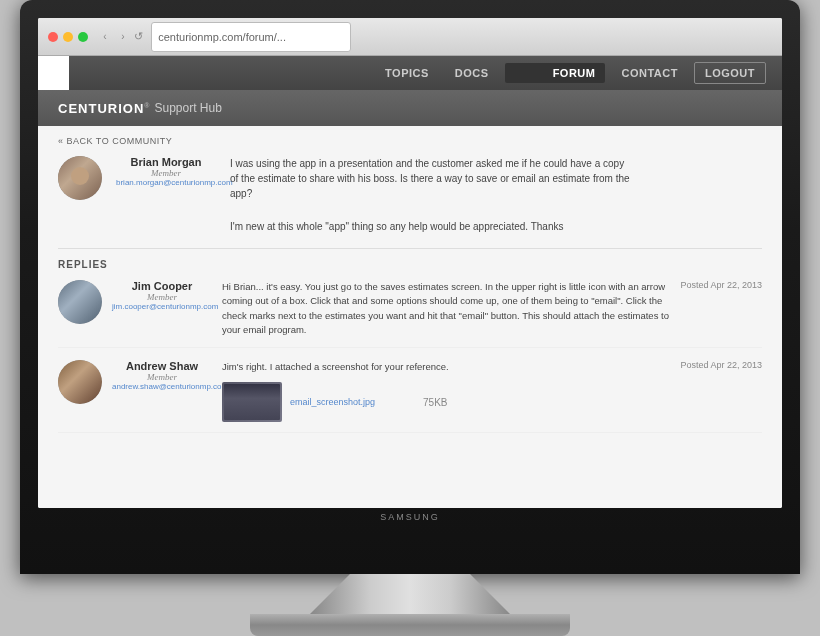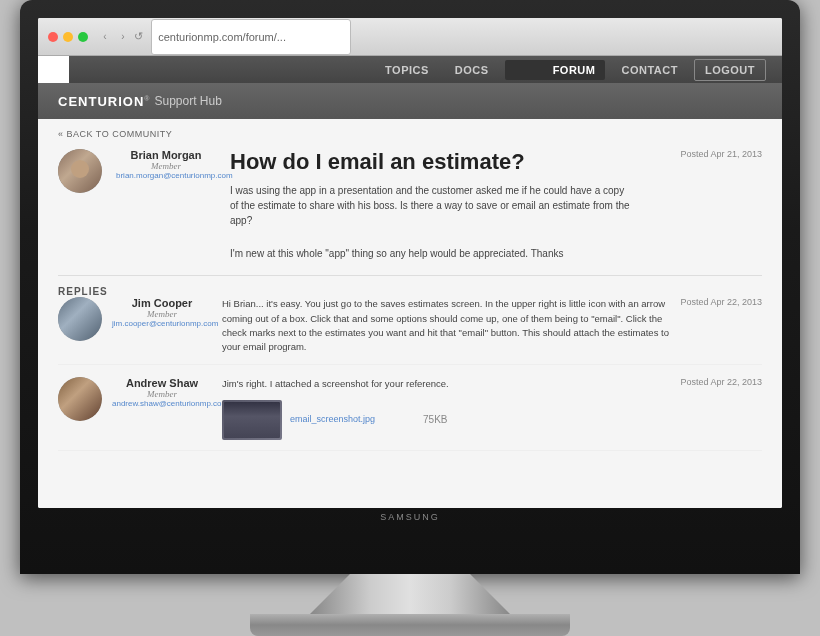--- a/index.html
+++ b/index.html
@@ -98,34 +98,34 @@
 
     .refresh-icon {
       font-size: 11px;
       color: #888;
     }
 
     .address-bar {
       background: #fff;
       border: 1px solid #bbb;
       border-radius: 3px;
-      height: 36px;
+      height: 30px;
       width: 200px;
       padding: 0 6px;
       font-size: 11px;
       color: #666;
       display: flex;
       align-items: center;
       text-align: right;
     }
 
     
     .site-nav {
       background: linear-gradient(180deg, #555 0%, #444 100%);
-      height: 27px;
+      height: 34px;
       display: flex;
       align-items: center;
       justify-content: flex-end;
       padding: 0 16px;
       gap: 6px;
       margin-left: 31px;
     }
 
     .nav-item {
       color: #ccc;
@@ -279,20 +279,21 @@
     .replies-section {
       border-top: 1px solid #ddd;
       padding-top: 10px;
     }
 
     .replies-label {
       font-size: 10px;
       font-weight: bold;
       color: #555;
       letter-spacing: 1px;
+      margin-bottom: 10px;
     }
 
     .reply-item {
       display: flex;
       gap: 10px;
       margin-bottom: 12px;
       border-bottom: 1px solid #eee;
       padding-bottom: 10px;
     }
 
@@ -397,24 +398,20 @@
             <div style="width:44px;height:44px;background:linear-gradient(135deg,#8a7060 0%,#c0a890 40%,#7a6050 100%);border-radius:50%;display:flex;align-items:center;justify-content:center;">
               <div style="width:18px;height:18px;background:#c0a080;border-radius:50%;margin-bottom:4px;"></div>
             </div>
           </div>
           <div class="user-info">
             <div class="user-name">Brian Morgan</div>
             <div class="user-role">Member</div>
             <div class="user-email">brian.morgan@centurionmp.com</div>
           </div>
           <div class="post-content">
-            <div class="post-header">
-              <div class="post-title">How do I email an estimate?</div>
-              <div class="post-date">Posted Apr 21, 2013</div>
-            </div>
             <div class="post-text">I was using the app in a presentation and the customer asked me if he could have a copy of the estimate to share with his boss. Is there a way to save or email an estimate from the app?</div>
             <br>
             <div class="post-text">I'm new at this whole "app" thing so any help would be appreciated. Thanks</div>
           </div>
         </div>
 
         <div class="replies-section">
           <div class="replies-label">REPLIES</div>
 
           <div class="reply-item">

